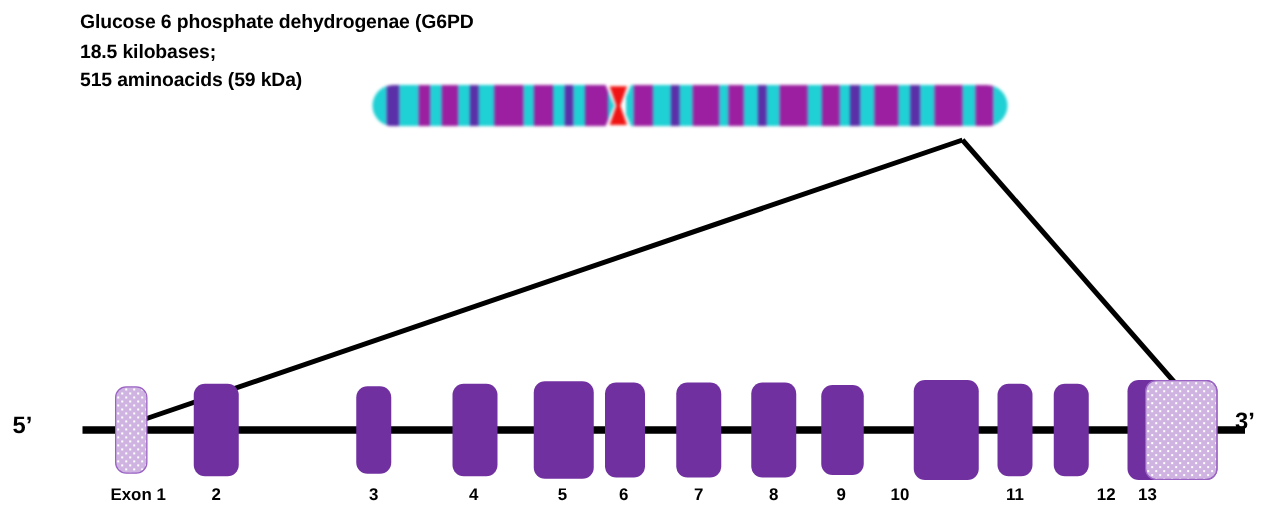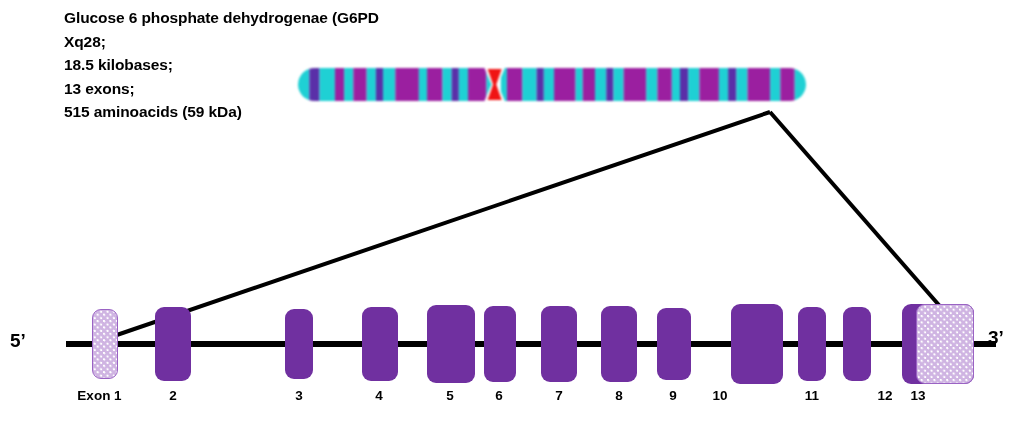--- a/index.html
+++ b/index.html
@@ -115,23 +115,21 @@
   #label-5prime { left: 10px; top: 50px; }
   #label-3prime { left: 988px; top: 47px; }
 </style>
 </head>
 <body>
 
 <div id="stage">
 
   <div id="annotation">
     <div class="aline">Glucose 6 phosphate dehydrogenae (G6PD</div>
-    <div class="aline">Xq28;</div>
     <div class="aline">18.5 kilobases;</div>
-    <div class="aline">13 exons;</div>
     <div class="aline">515 aminoacids (59 kDa)</div>
   </div>
 
   <div id="ideogram-wrap">
     <svg id="ideogram" viewBox="0 0 512 45" preserveAspectRatio="none">
       <defs>
         <clipPath id="chrclip">
           <rect x="2" y="6" width="508" height="33" rx="16.5" ry="16.5"></rect>
         </clipPath>
       </defs>
@@ -204,21 +202,21 @@
         <div class="exon coding" style="left: 541px; width: 36px; height: 76px; top: 26px;"></div>
         <div class="exon coding" style="left: 601px; width: 36px; height: 76px; top: 26px;"></div>
         <div class="exon coding" style="left: 657px; width: 34px; height: 72px; top: 28px;"></div>
         <div class="exon coding" style="left: 731px; width: 52px; height: 80px; top: 24px;"></div>
         <div class="exon coding" style="left: 798px; width: 28px; height: 74px; top: 27px;"></div>
         <div class="exon coding" style="left: 843px; width: 28px; height: 74px; top: 27px;"></div>
         <div class="exon coding" style="left: 902px; width: 72px; height: 80px; top: 24px;"></div>
         <div class="exon utr" style="left: 916px; width: 58px; height: 80px; top: 24px;"></div>
       </div>
     <div id="exon-label-layer">
-        <div class="exon-label" style="left: 93px; padding-left: 13px;">Exon 1</div>
+        <div class="exon-label" style="left: 104px; padding-left: 13px;">Exon 1</div>
         <div class="exon-label" style="left: 173px;">2</div>
         <div class="exon-label" style="left: 299px;">3</div>
         <div class="exon-label" style="left: 379px;">4</div>
         <div class="exon-label" style="left: 450px;">5</div>
         <div class="exon-label" style="left: 499px;">6</div>
         <div class="exon-label" style="left: 559px;">7</div>
         <div class="exon-label" style="left: 619px;">8</div>
         <div class="exon-label" style="left: 673px;">9</div>
         <div class="exon-label" style="left: 720px;">10</div>
         <div class="exon-label" style="left: 812px;">11</div>

